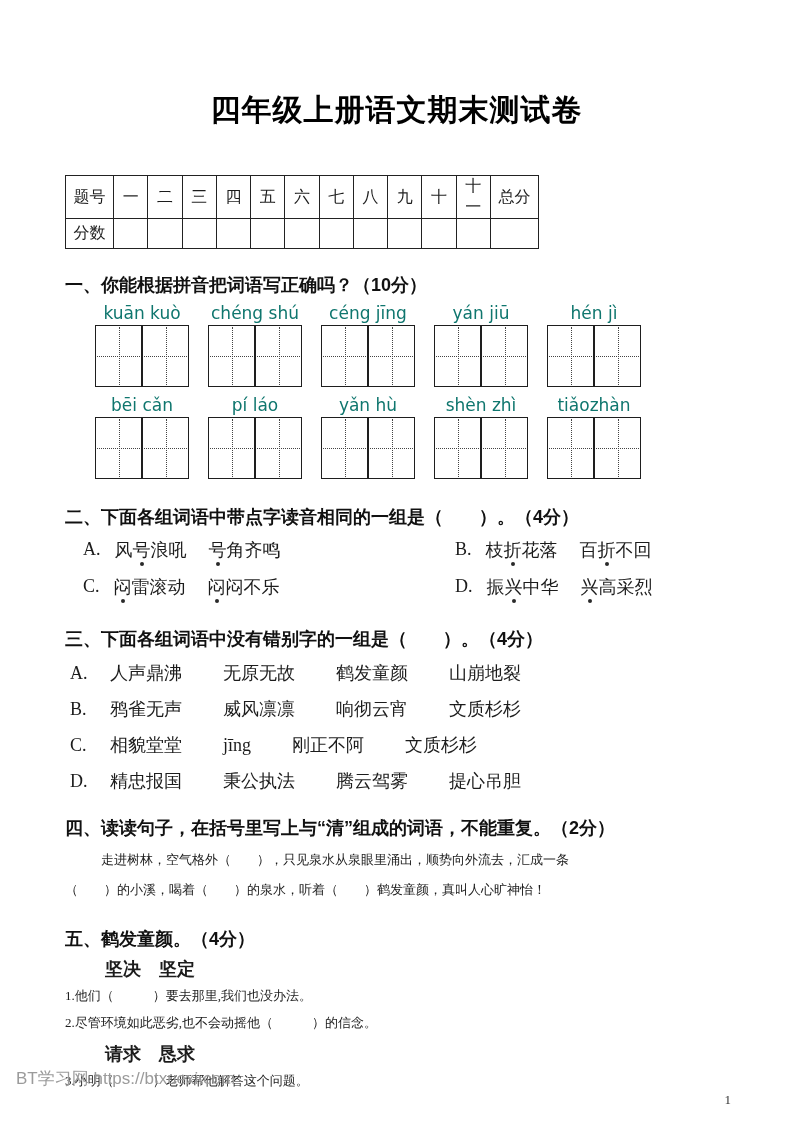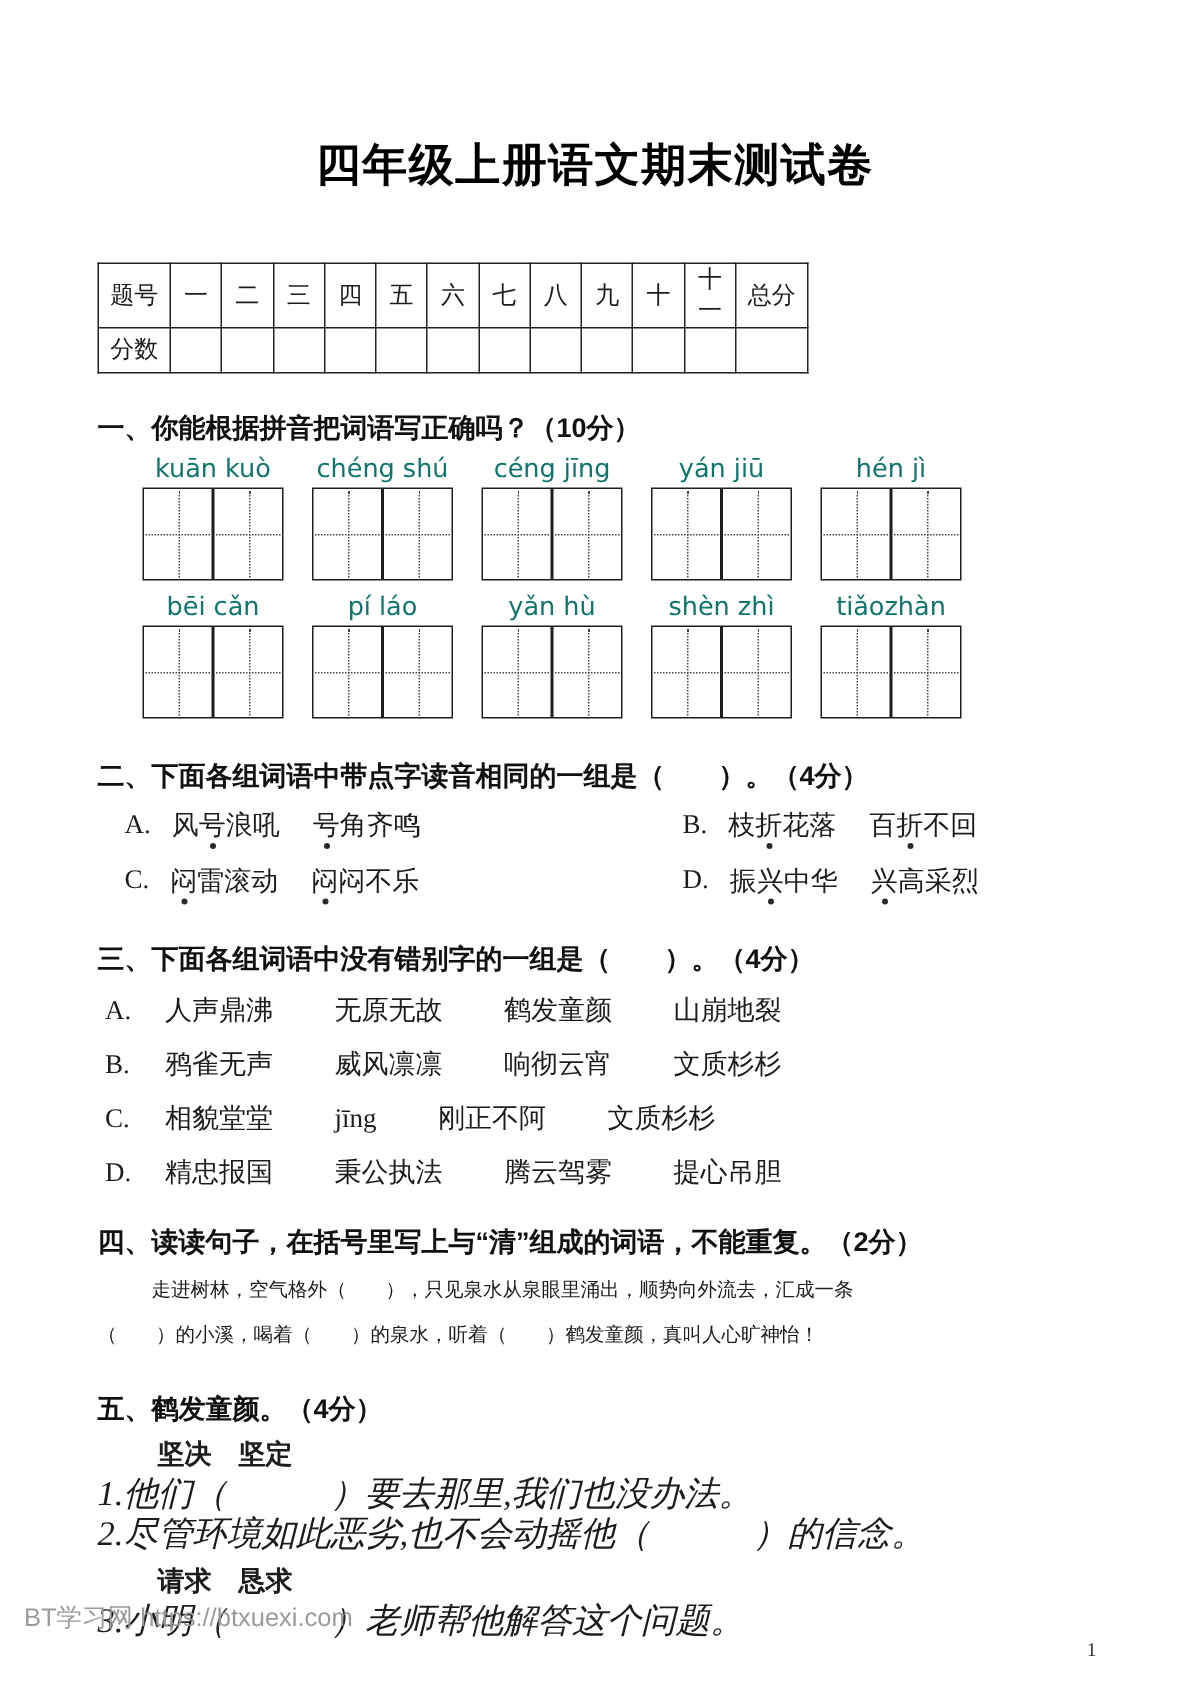--- a/index.html
+++ b/index.html
@@ -105,21 +105,21 @@
   }
   
   .s3-rows{ margin-top:4px; padding-left:5px; font-size:18px; }
   .s3-row{ height:36px; display:flex; align-items:center; }
   .s3-row .opt-label{ width:40px; }
   .s3-row .s3-word{ margin-right:41px; white-space:nowrap; }
   
   .para{ margin-top:5px; font-size:13px; line-height:30px; }
   .para .indent{ padding-left:36px; }
   
-  .s5-line{ font-size:23px; line-height:26px;font-style:italic; }
+  .s5-line{ font-size:13px; line-height:26px; }
   .s5-pair{
     padding-left:40px;
     font-family:"Liberation Sans", sans-serif;
     font-weight:700;
     font-size:18px;
     line-height:26px;
     margin-top:5px;
   }
   .s5-item{ margin-top:1px; }
   

